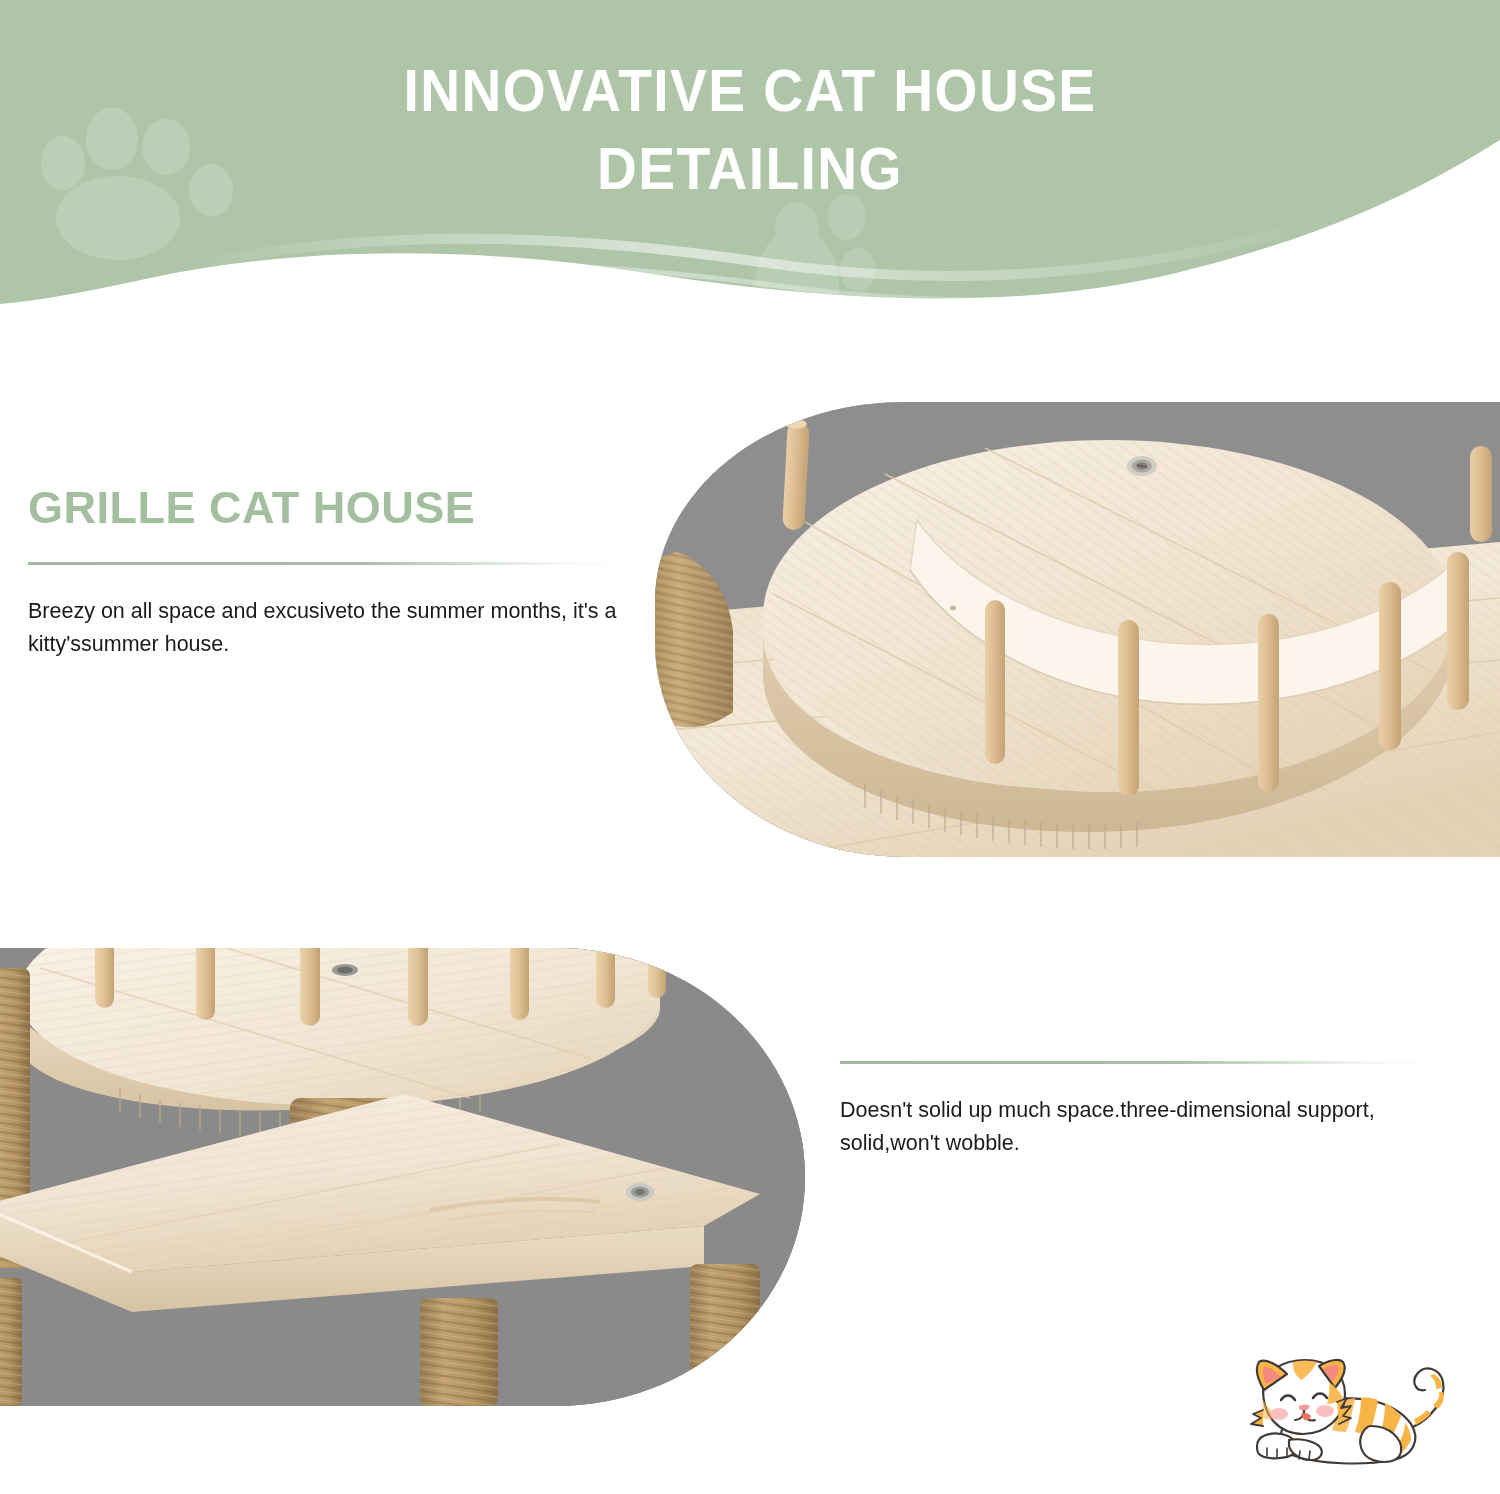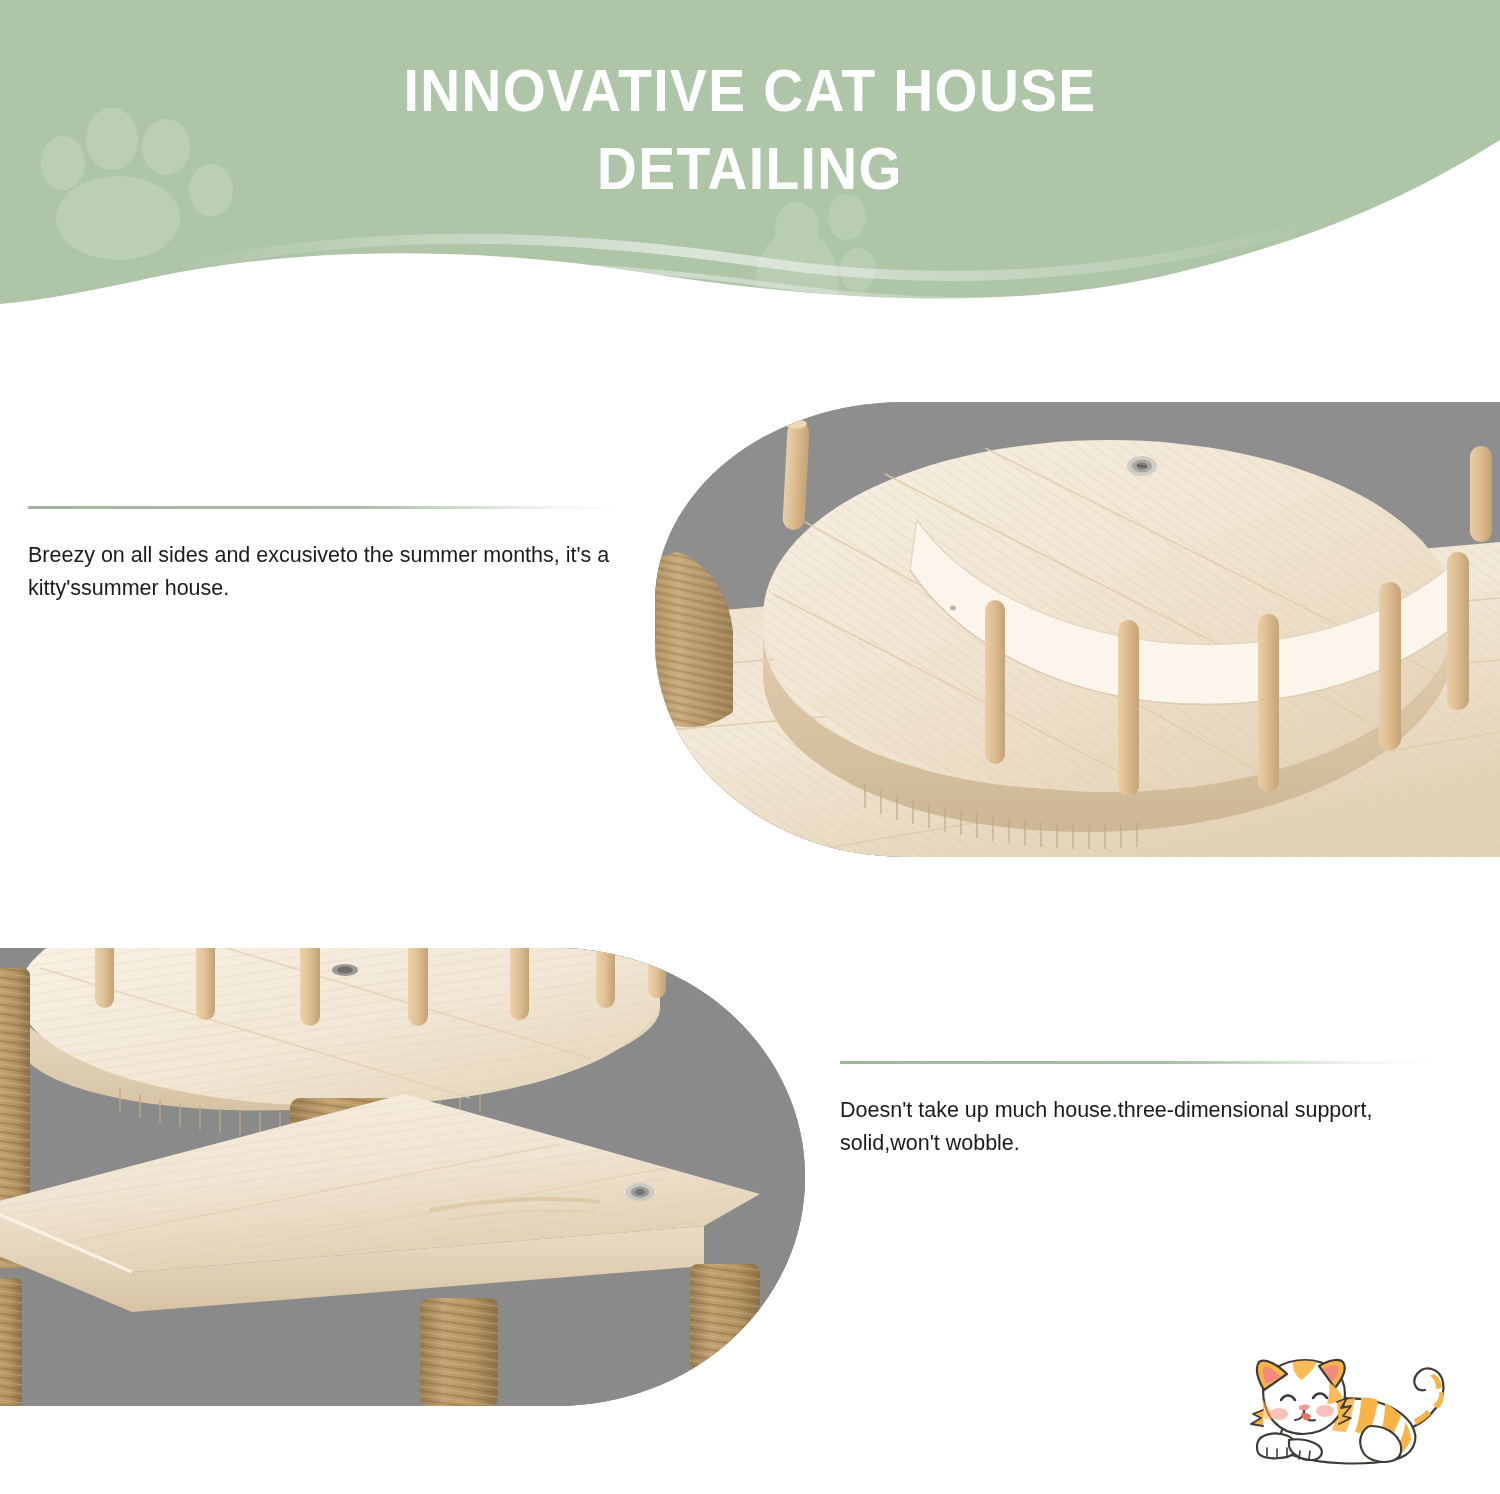--- a/index.html
+++ b/index.html
@@ -164,27 +164,28 @@
       </g>
     </svg>
 
     <div class="banner-title-wrap">
       <span class="banner-title-line">INNOVATIVE CAT HOUSE</span>
       <span class="banner-title-line">DETAILING</span>
     </div>
   </div>
 
   <div class="sec1-text">
+    <div class="sec-heading">GRILLE CAT HOUSE</div>
     <div class="sec-rule"></div>
-    <div class="sec-body">Breezy on all sides and excusiveto the summer months, it's a kitty'ssummer house.</div>
+    <div class="sec-body">Breezy on all space and excusiveto the summer months, it's a kitty'ssummer house.</div>
   </div>
 
   <div class="sec2-text">
     <div class="sec-rule"></div>
-    <div class="sec-body">Doesn't take up much house.three-dimensional support, solid,won't wobble.</div>
+    <div class="sec-body">Doesn't solid up much space.three-dimensional support, solid,won't wobble.</div>
   </div>
 
   <div class="photo1">
     <svg class="photo-svg" width="845" height="455" viewBox="0 0 845 455">
       <defs>
         <linearGradient id="p1Floor" x1="0" y1="0" x2="0.6" y2="1">
           <stop offset="0%" stop-color="#ede0cb"></stop>
           <stop offset="50%" stop-color="#f3e9d8"></stop>
           <stop offset="100%" stop-color="#e4d2b6"></stop>
         </linearGradient>

